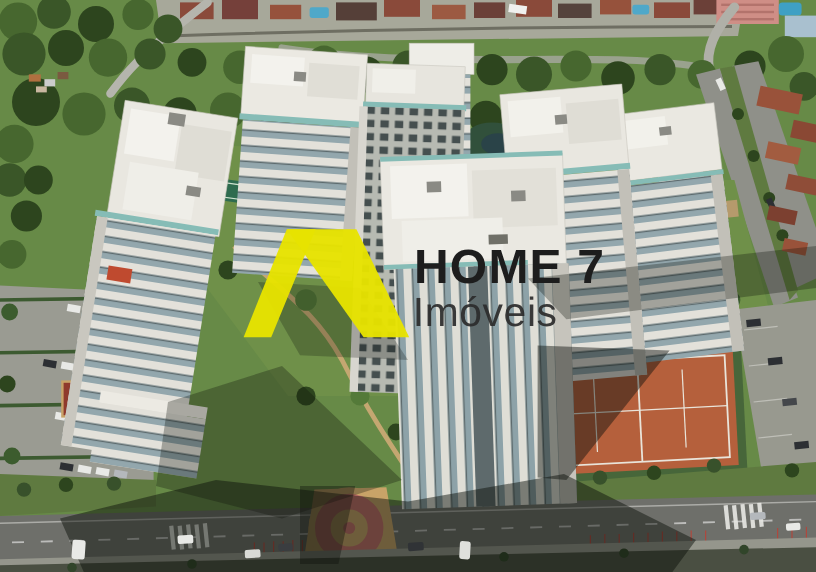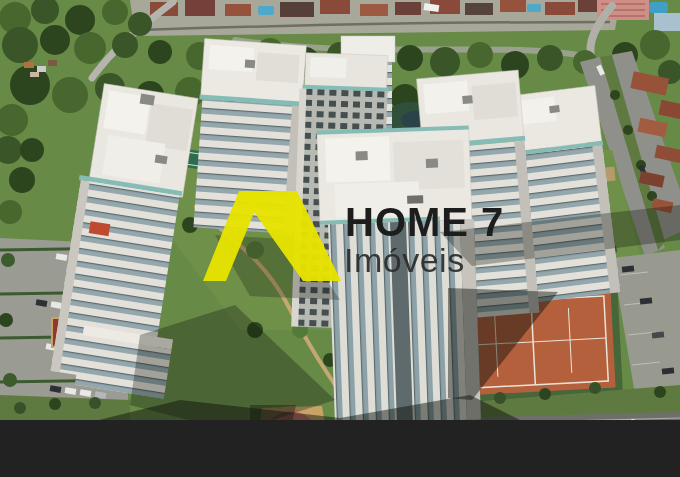--- a/index.html
+++ b/index.html
@@ -1,17 +1,17 @@
 <!DOCTYPE html>
 <html><head>
 <meta charset="utf-8">
 <style>
   html,body{margin:0;padding:0;background:#222;}
   .stage{
-    position:relative;width:680px;height:420px;overflow:hidden;
+    position:relative;width:680px;height:477px;overflow:hidden;
     font-family:"Liberation Sans",sans-serif;
   }
   .stage svg{position:absolute;left:0;top:0;display:block;}
 </style>
 </head>
 <body>
 
 <div class="stage">
 <svg width="680" height="477" viewBox="0 0 680 477" xmlns="http://www.w3.org/2000/svg">
   <defs>

